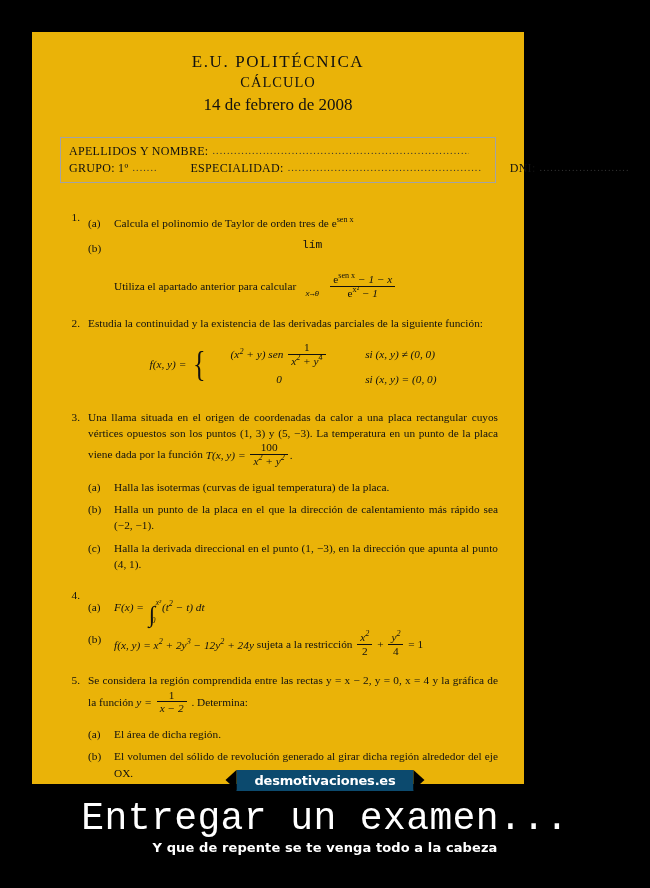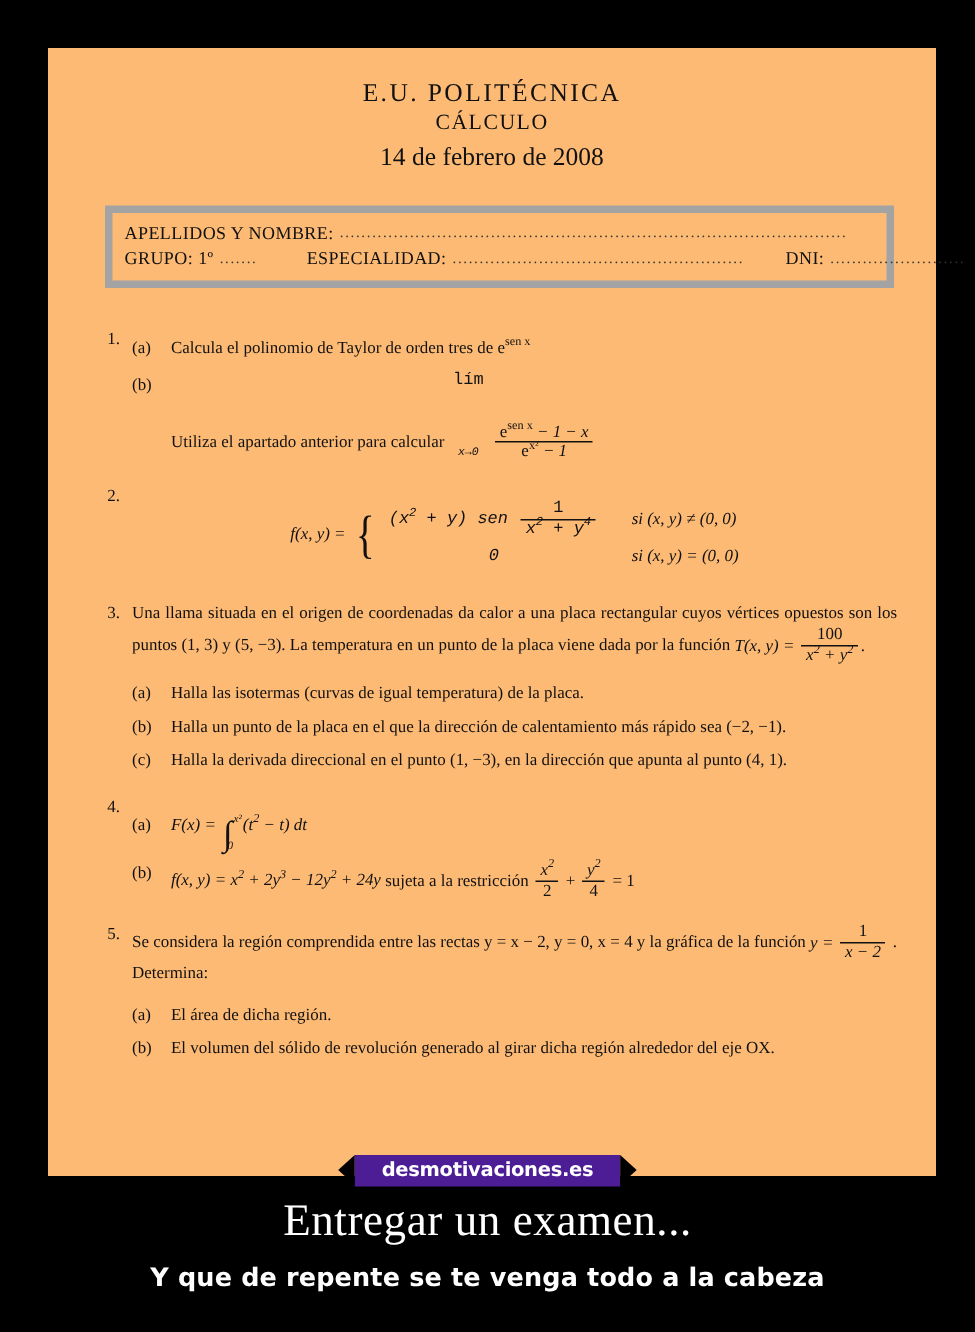--- a/index.html
+++ b/index.html
@@ -4,41 +4,41 @@
 <style>
   html,body{margin:0;padding:0;}
   body{
     width:650px;height:888px;background:#000;overflow:hidden;
     font-family:"Liberation Serif",serif;
   }
   .stage{position:relative;width:650px;height:888px;}
 
   
   .paper{
-    position:absolute;left:32px;top:32px;width:592px;height:752px;
-    background:#fdba74;color:#111;
+    position:absolute;left:32px;top:32px;width:492px;height:752px;
+    background:#eab308;color:#111;
     box-sizing:border-box;
     padding:14px 22px 6px 22px;
   }
 
   
   .head{text-align:center;}
   .head .inst{
     font-size:17px;letter-spacing:1.6px;margin-top:6px;
   }
   .head .subj{
     font-size:14.5px;letter-spacing:1.0px;margin-top:2px;
   }
   .head .date{
     font-size:17px;margin-top:4px;
   }
 
   
   .idbox{
-    margin:22px 6px 0 16px;border:5px solid #a3a3a3;
+    margin:22px 6px 0 6px;border:1px solid #a3a3a3;
     padding:5px 22px 6px 8px;
   }
   .idrow{
     display:flex;align-items:baseline;font-size:12px;
     letter-spacing:.3px;white-space:nowrap;
     line-height:1.38;
   }
   .idrow .lab{font-weight:400;}
   .dots{
     flex:1 1 auto;overflow:hidden;white-space:nowrap;
@@ -83,49 +83,49 @@
   
   .piece{display:flex;align-items:center;justify-content:center;margin:8px 0 4px 0;}
   .piece .lhs{margin-right:5px;}
   .piece .brace{
     font-size:3.1em;line-height:.78;font-style:normal;
     margin-right:7px;transform:scaleX(.75);
   }
   .piece .cases{display:table;}
   .piece .crow{display:table-row;}
   .piece .cexp,.piece .ccond{display:table-cell;padding:2px 0;vertical-align:middle;}
-  .piece .cexp{text-align:center;min-width:128px;font-family:Liberation Mono, monospace;}
+  .piece .cexp{text-align:center;min-width:128px;}
   .piece .ccond{padding-left:22px;white-space:nowrap;}
 
   
   .ribbon{
     position:absolute;left:50%;transform:translateX(-50%);
-    top:770px;height:21px;background:#4c1d95;color:#fff;
+    top:770px;height:21px;background:#0c4a6e;color:#fff;
     display:flex;align-items:center;justify-content:center;
     padding:0 18px;
     font-family:"DejaVu Sans",sans-serif;
     font-size:13px;font-weight:700;letter-spacing:-.2px;
   }
   .ribbon:before,.ribbon:after{
     content:"";position:absolute;top:0;width:0;height:0;
     border-top:10.5px solid transparent;border-bottom:10.5px solid transparent;
   }
   .ribbon:before{left:-11px;border-right:11px solid #000;}
   .ribbon:after{right:-11px;border-left:11px solid #000;}
 
   
   .caption{
     position:absolute;left:0;right:0;top:797px;text-align:center;color:#fff;
   }
   .caption .t1{
-    font-family:Liberation Serif, serif;font-size:30px;letter-spacing:.4px;
+    font-family:Liberation Mono, monospace;font-size:38px;letter-spacing:.4px;
   }
   .caption .t2{
     font-family:"DejaVu Sans",sans-serif;font-weight:700;
-    font-size:17px;margin-top:11px;letter-spacing:.1px;
+    font-size:13px;letter-spacing:.1px;
   }
 </style>
 </head>
 <body>
 
 <div class="stage">
 
   <div class="paper">
 
     <div class="head">
@@ -176,20 +176,21 @@
                 <span class="d m"><span class="up">e</span><sup class="up">x²</sup><span> − 1</span></span>
               </span>
             </div>
           </div>
         </div>
       </div>
 
       <div class="prob">
         <div class="num">2.</div>
         <div class="body">
+          <div class="para">Estudia la continuidad y la existencia de las derivadas parciales de la siguiente función:</div>
           <div class="piece">
             <span class="lhs m">f(x, y) =</span>
             <span class="brace">{</span>
             <span class="cases">
               <span class="crow">
                 <span class="cexp m">
                   <span>(x</span><sup>2</sup><span> + y) sen</span>
                   <span class="frac">
                     <span class="n up">1</span>
                     <span class="d"><span>x</span><sup>2</sup><span> + y</span><sup>4</sup></span>

